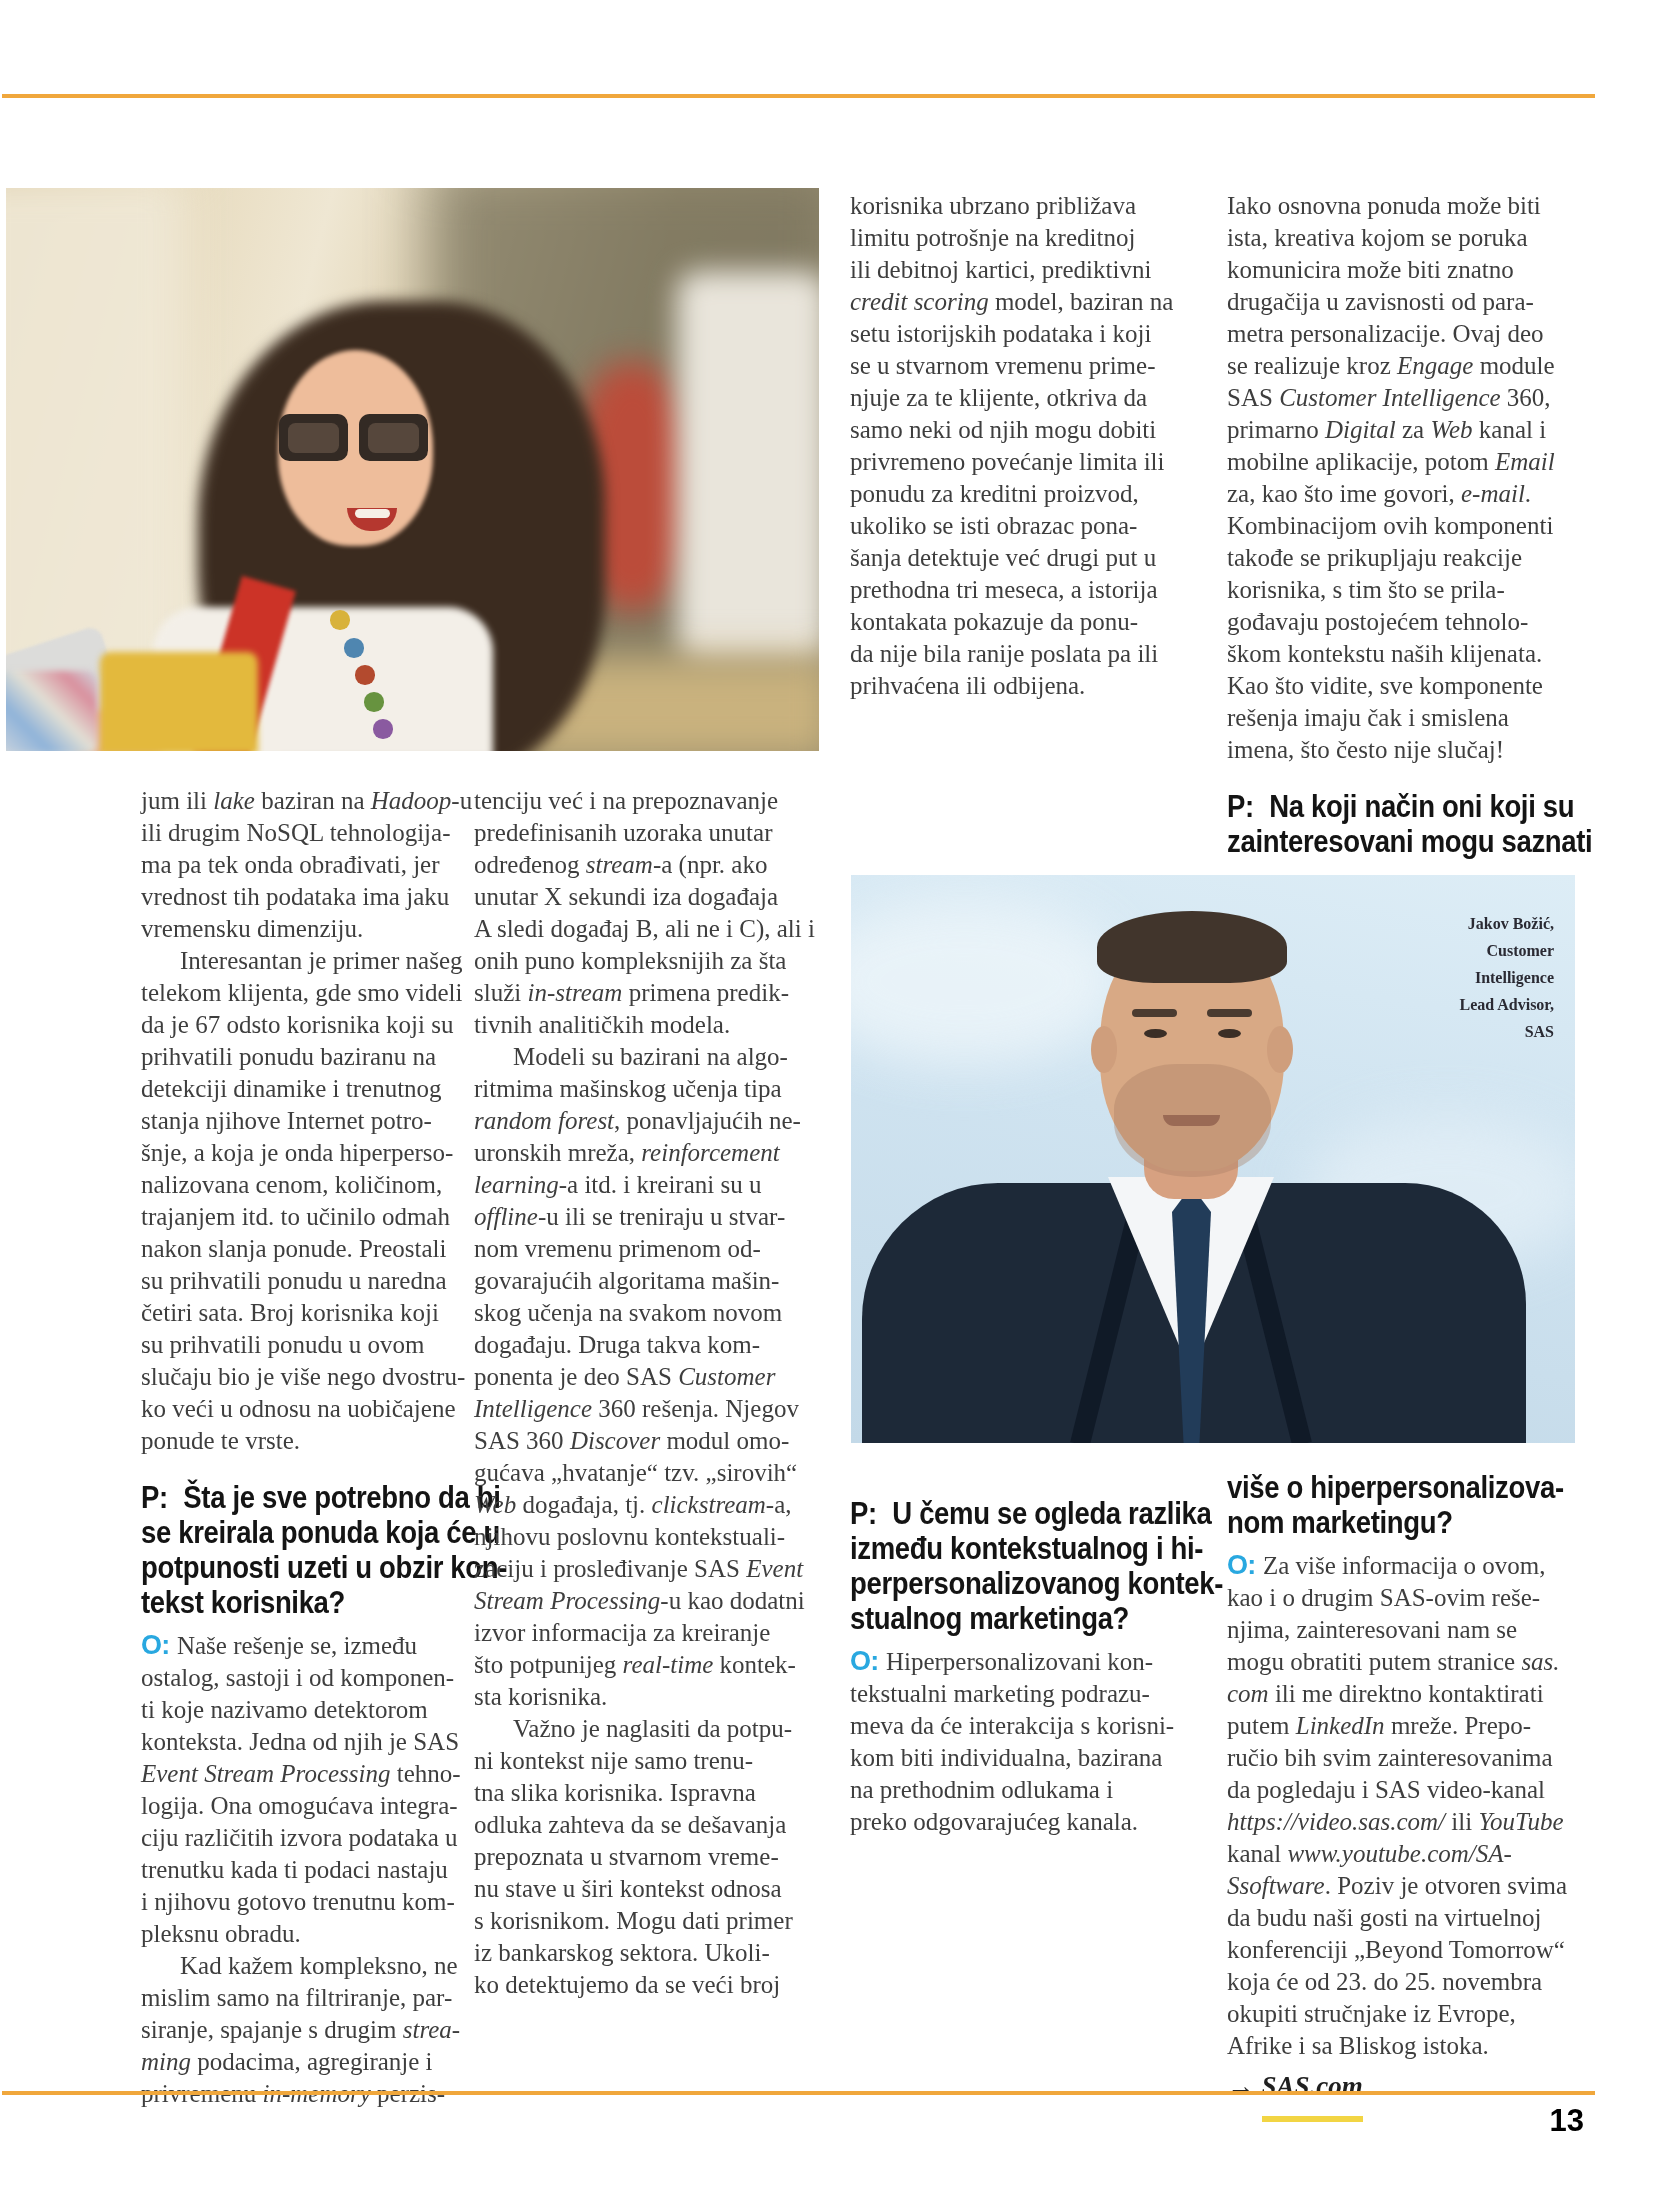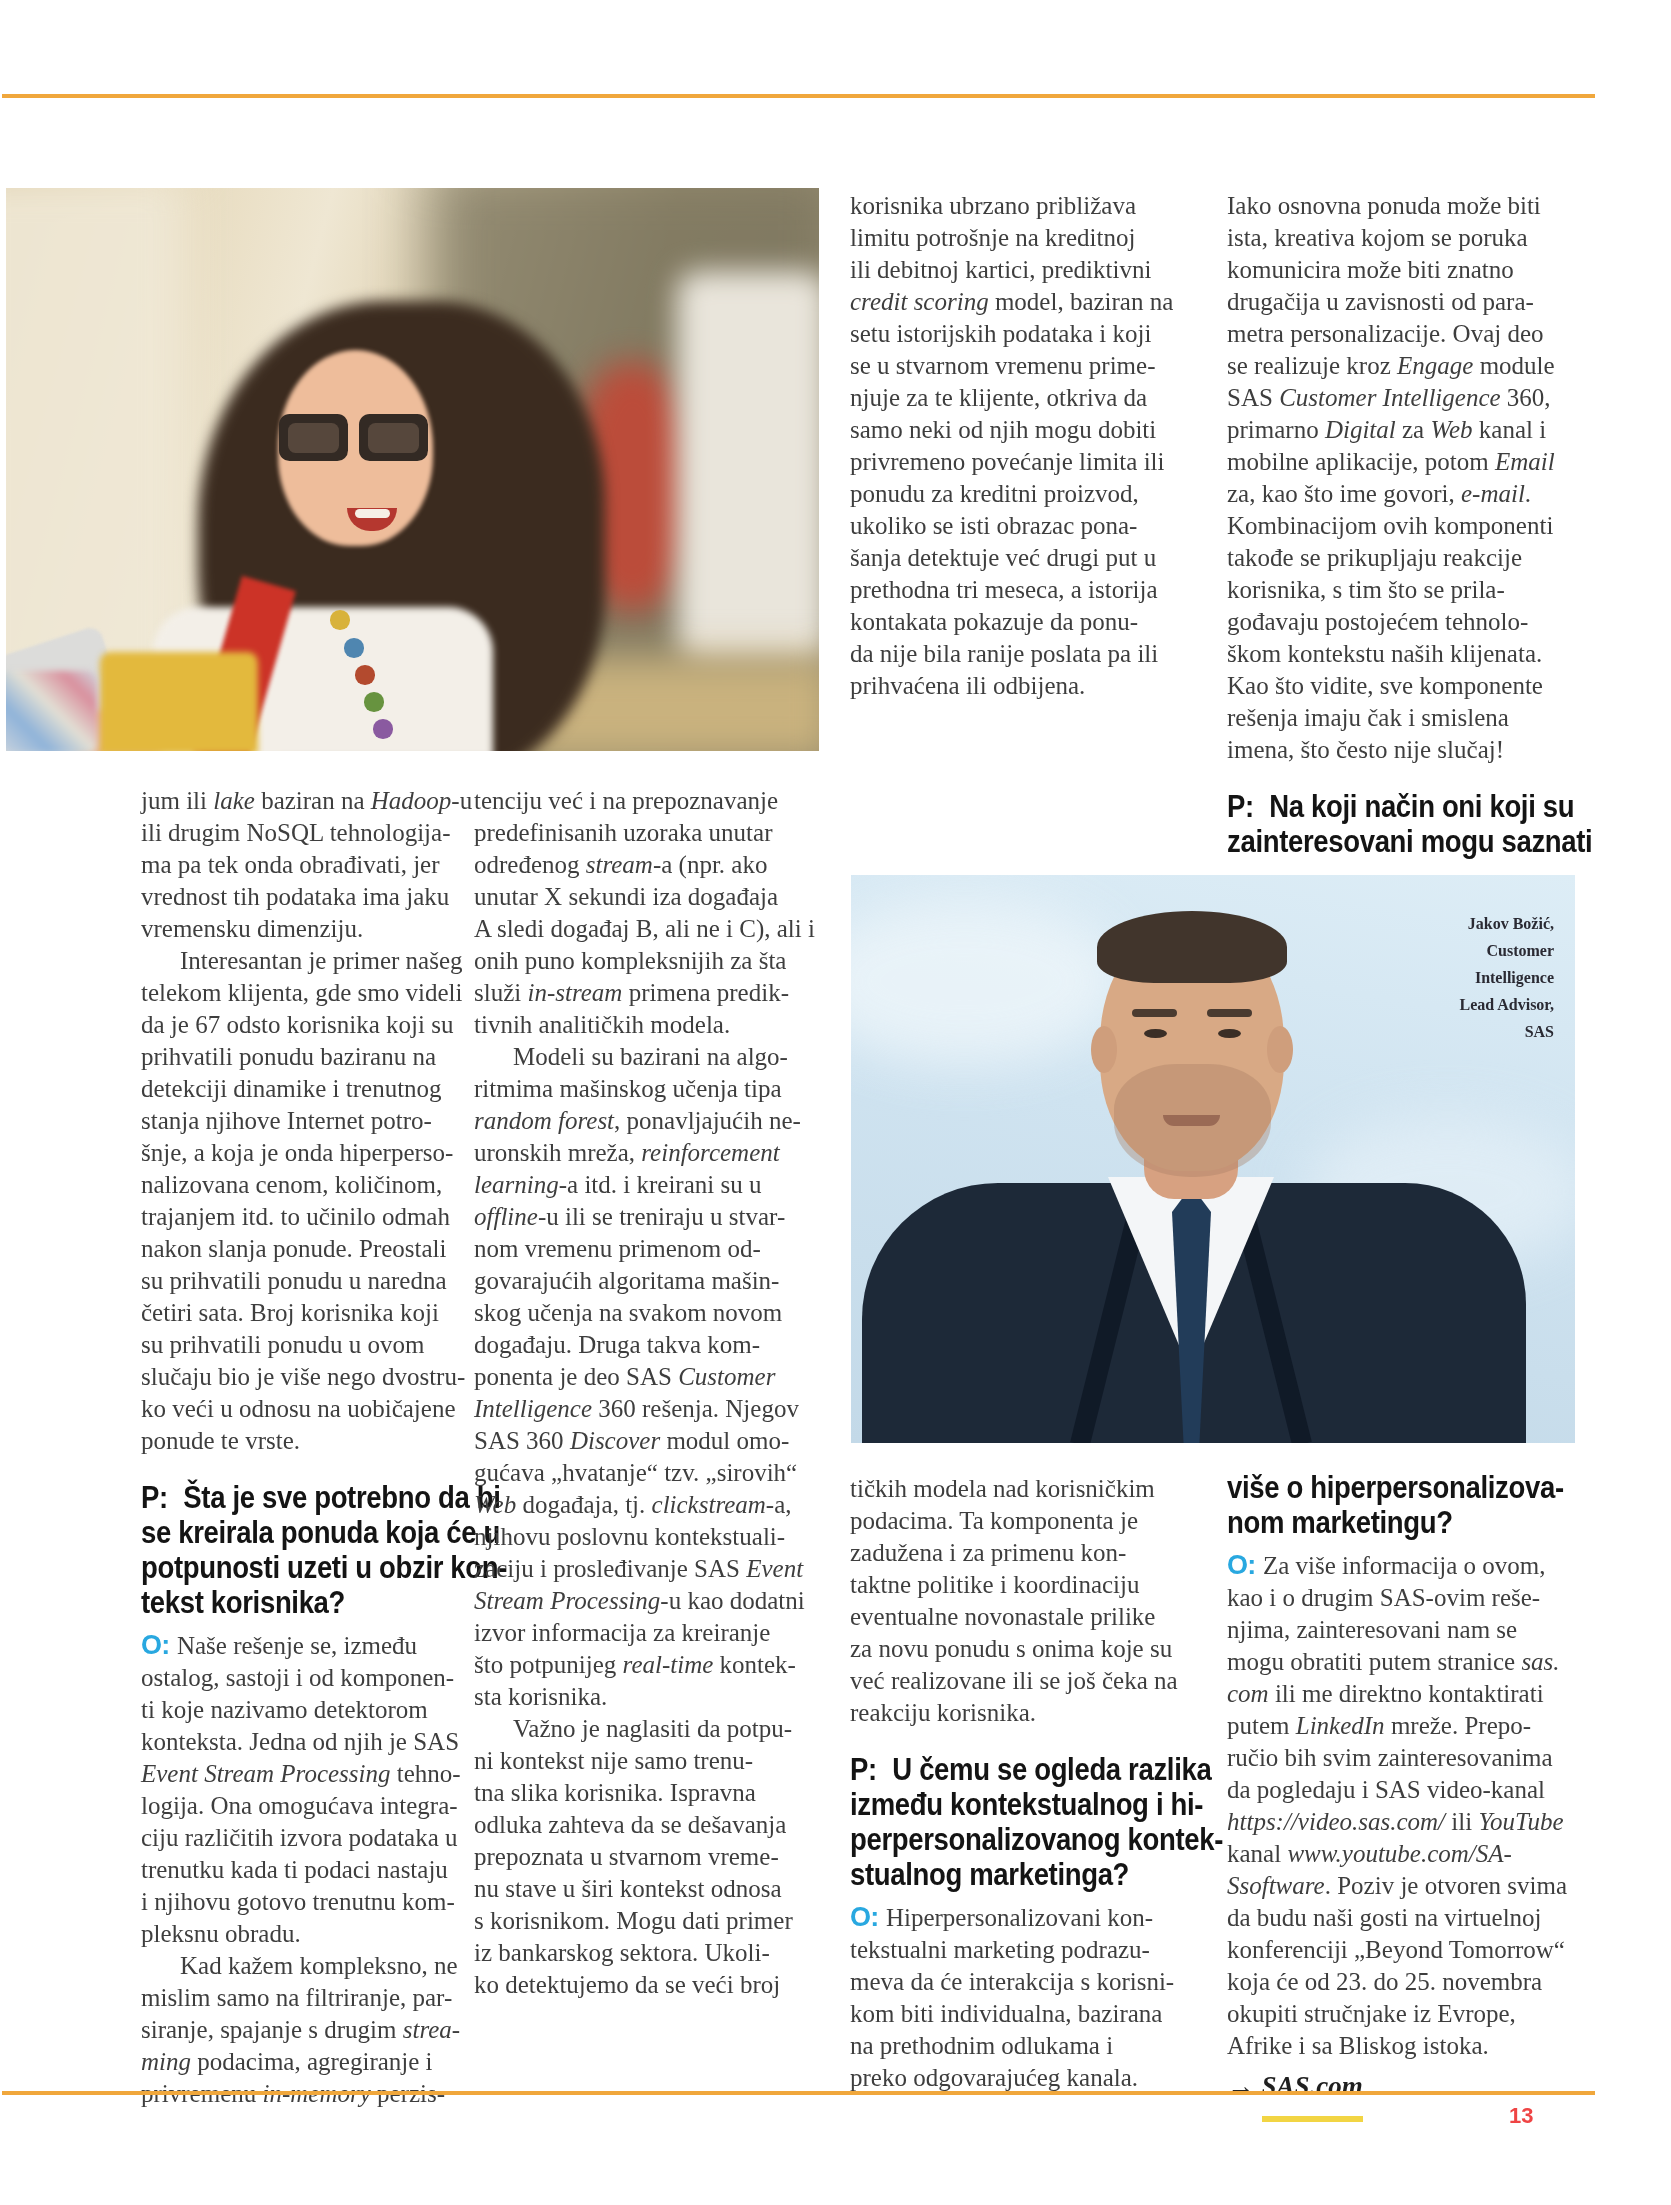--- a/index.html
+++ b/index.html
@@ -17,22 +17,22 @@
      font-size:32px;line-height:35px;color:#141414;letter-spacing:-0.4px;
      transform:scaleX(0.86);transform-origin:0 0;width:116%;white-space:nowrap;}
   .q-first{margin-top:0;}
   .qp{margin-right:18px;}
   .op{font-family:"Liberation Sans",sans-serif;font-weight:700;font-size:27px;
       color:#29a8e0;margin-right:7.5px;letter-spacing:-0.8px;}
   .sas-link{margin:7.5px 0 0 0;font-size:27px;line-height:33px;color:#1f1f1f;white-space:nowrap;}
   .sas-link .arrow{font-style:normal;font-weight:700;margin-right:7.5px;color:#242424;}
   .sas-link .lbl{font-style:italic;font-weight:700;border-bottom:6.8px solid #f2d544;padding-bottom:15px;}
 
-  .pagenum{position:absolute;top:2103px;left:1509px;width:75px;text-align:left;
-           font-family:"Liberation Sans",sans-serif;font-weight:700;font-size:22px;color:#ef4444;}
+  .pagenum{position:absolute;top:2103px;left:1509px;width:75px;text-align:right;
+           font-family:"Liberation Sans",sans-serif;font-weight:700;font-size:31px;color:#000000;}
 
   
   .photo-woman{position:absolute;left:6px;top:188px;width:813px;height:563px;overflow:hidden;
                background:linear-gradient(105deg,#d6c49c 0%,#e8dcc0 20%,#efe7d3 34%,#dccdaa 52%,#b4a684 70%,#a3987c 100%);}
   .photo-woman div{position:absolute;}
   .w-pillar{left:-45px;top:-15px;width:226px;height:604px;background:#f0e9d7;filter:blur(21px);opacity:.9;}
   .w-dark{left:422px;top:-30px;width:422px;height:626px;background:#6f6a55;filter:blur(30px);opacity:.7;}
   .w-red{left:566px;top:174px;width:121px;height:249px;border-radius:45%;background:#bf4a38;filter:blur(16.6px);opacity:.95;}
   .w-white{left:671px;top:83px;width:151px;height:392px;border-radius:22.6px;background:#e9e5db;filter:blur(13.6px);}
   .w-floor{left:438px;top:468px;width:392px;height:106px;background:#c9b27e;filter:blur(19.6px);}
@@ -161,21 +161,20 @@
     <div class="m-eye-r"></div>
     <div class="m-mouth"></div>
     <div class="m-caption">Jakov Božić,
 Customer
 Intelligence
 Lead Advisor,
 SAS</div>
   </div>
 
   <div class="col" style="left:850px;top:1473px;width:343px;">
-    <p class="body">tičkih modela nad korisničkim<br>podacima. Ta komponenta je<br>zadužena i za primenu kon-<br>taktne politike i koordinaciju<br>eventualne novonastale prilike<br>za novu ponudu s onima koje su<br>već realizovane ili se još čeka na<br>reakciju korisnika.</p>
     <h2 class="q"><span class="qp">P:</span><span>U čemu se ogleda razlika<br>između kontekstualnog i hi-<br>perpersonalizovanog kontek-<br>stualnog marketinga?</span></h2>
     <p class="body"><span class="op">O:</span><span>Hiperpersonalizovani kon-<br>tekstualni marketing podrazu-<br>meva da će interakcija s korisni-<br>kom biti individualna, bazirana<br>na prethodnim odlukama i<br>preko odgovarajućeg kanala.</span></p>
   </div>
 
   <div class="col" style="left:1227px;top:1470px;width:351px;">
     <h2 class="q q-first"><span>više o hiperpersonalizova-<br>nom marketingu?</span></h2>
     <p class="body"><span class="op">O:</span><span>Za više informacija o ovom,<br>kao i o drugim SAS-ovim reše-<br>njima, zainteresovani nam se<br>mogu obratiti putem stranice <i>sas.</i><br><i>com</i> ili me direktno kontaktirati<br>putem <i>LinkedIn</i> mreže. Prepo-<br>ručio bih svim zainteresovanima<br>da pogledaju i SAS video-kanal<br><i>https://video.sas.com/</i> ili <i>YouTube</i><br>kanal <i>www.youtube.com/SA-</i><br><i>Ssoftware</i>. Poziv je otvoren svima<br>da budu naši gosti na virtuelnoj<br>konferenciji „Beyond Tomorrow“<br>koja će od 23. do 25. novembra<br>okupiti stručnjake iz Evrope,<br>Afrike i sa Bliskog istoka.</span></p>
     <p class="sas-link"><span class="arrow">→</span><span class="lbl">SAS.com</span></p>
   </div>
 

